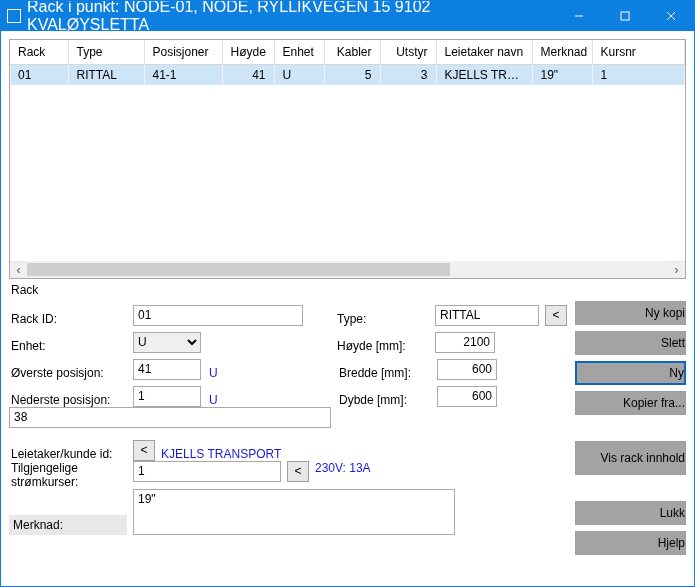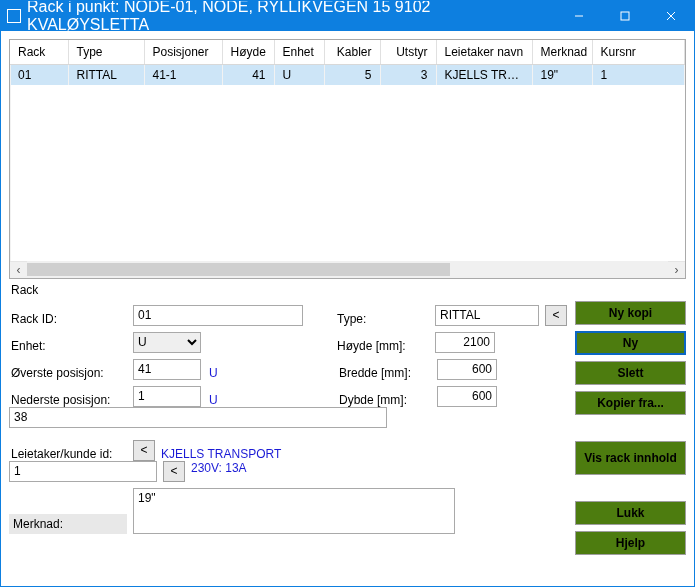--- a/index.html
+++ b/index.html
@@ -18,21 +18,21 @@
   .grid-body { height:196px; overflow:hidden; background:#fff; position:relative; }
   .grid-body::after { content:""; position:absolute; top:0; bottom:0; border-right:1px solid #f2f2f2; }
   .hscroll { height:17px; background:#f0f0f0; display:flex; align-items:center; border-top:1px solid #e5e5e5; }
   .hscroll .arrow { width:17px; height:17px; display:flex; align-items:center; justify-content:center; color:#555; }
   .hscroll .track { flex:1; height:17px; background:#f0f0f0; position:relative; }
   .hscroll .thumb { position:absolute; left:0; top:2px; height:13px; width:66%; background:#cfcfcf; border-radius:0; }
   .section-label { margin:4px 0 2px 2px; }
   .form-area { display:flex; gap:8px; }
   .form-left { flex:1; }
   .btncol { width:170px; display:flex; flex-direction:column; gap:6px; padding-top:2px; }
-  .btn { height:24px; border:1px solid #9e9e9e; background:#4d7c0f; display:flex; align-items:center; justify-content:center; cursor:default;font-weight:bold; }
+  .btn { height:24px; border:1px solid #9e9e9e; background:#a3a3a3; display:flex; align-items:center; justify-content:flex-end; cursor:default; }
   .btn.focus { border:2px solid #0b66c3; }
   .row { display:flex; align-items:flex-end; min-height:27px; gap:6px; }
   .lbl { width:118px; padding-left:2px; }
   .lblwide { width:118px; padding-left:2px;}
   input[type=text].tf { border:1px solid #a9a9a9; padding:2px 4px; height:21px; background:#fff; }
   .tfnum { text-align:right; }
   select.sel { border:1px solid #a9a9a9; height:21px; background:#efefef; }
   .unit { color:#1a1ad6; font-weight:normal; margin-left:2px; width:16px; }
   .smallbtn { width:22px; height:21px; border:1px solid #9e9e9e; background:#e8e8e8; display:flex; align-items:center; justify-content:center; }
   .link { color:#1a1ad6; }
@@ -170,54 +170,55 @@
       <div class="row">
         <div class="lbl">Nederste posisjon:</div>
         <input type="text" class="tf" style="width: 68px;" value="1">
         <span class="unit">U</span>
         <div style="width:102px"></div>
         <div style="width:92px">Dybde [mm]:</div>
         <input type="text" class="tf tfnum" style="width: 60px;" value="600">
       </div>
 
       <div class="row" style="align-items:flex-start">
-        <input type="text" class="tf" style="width: 378px;" value="38">
+        <input type="text" class="tf" style="width: 322px;" value="38">
       </div>
 
       <div class="row">
         <div class="lbl">Leietaker/kunde id:</div>
         <div class="smallbtn">
             <span>&lt;</span>
           </div>
         <span class="link">KJELLS TRANSPORT</span>
       </div>
 
       <div class="row" style="align-items:flex-start">
+        <div class="lblwide" style="line-height:14px">Tilgjengelige strømkurser:</div>
         <input type="text" class="tf" style="width: 148px;" value="1">
         <div class="smallbtn">
             <span>&lt;</span>
           </div>
         <span class="link">230V: 13A</span>
       </div>
 
       <div class="row" style="align-items:flex-end">
         <div class="merknad-lbl">Merknad:</div>
         <textarea class="ta" style="">19"</textarea>
       </div>
     </div>
 
     <div class="btncol">
       <div class="btn">
           <span>Ny kopi</span>
         </div>
+      <div class="btn">
+          <span>Slett</span>
+        </div>
       <div class="btn focus">
           <span>Ny</span>
-        </div>
-      <div class="btn">
-          <span>Slett</span>
         </div>
       <div class="btn">
           <span>Kopier fra...</span>
         </div>
       <div style="height:14px"></div>
       <div class="btn" style="height:34px">
           <span>Vis rack innhold</span>
         </div>
       <div style="height:14px"></div>
       <div class="btn">

